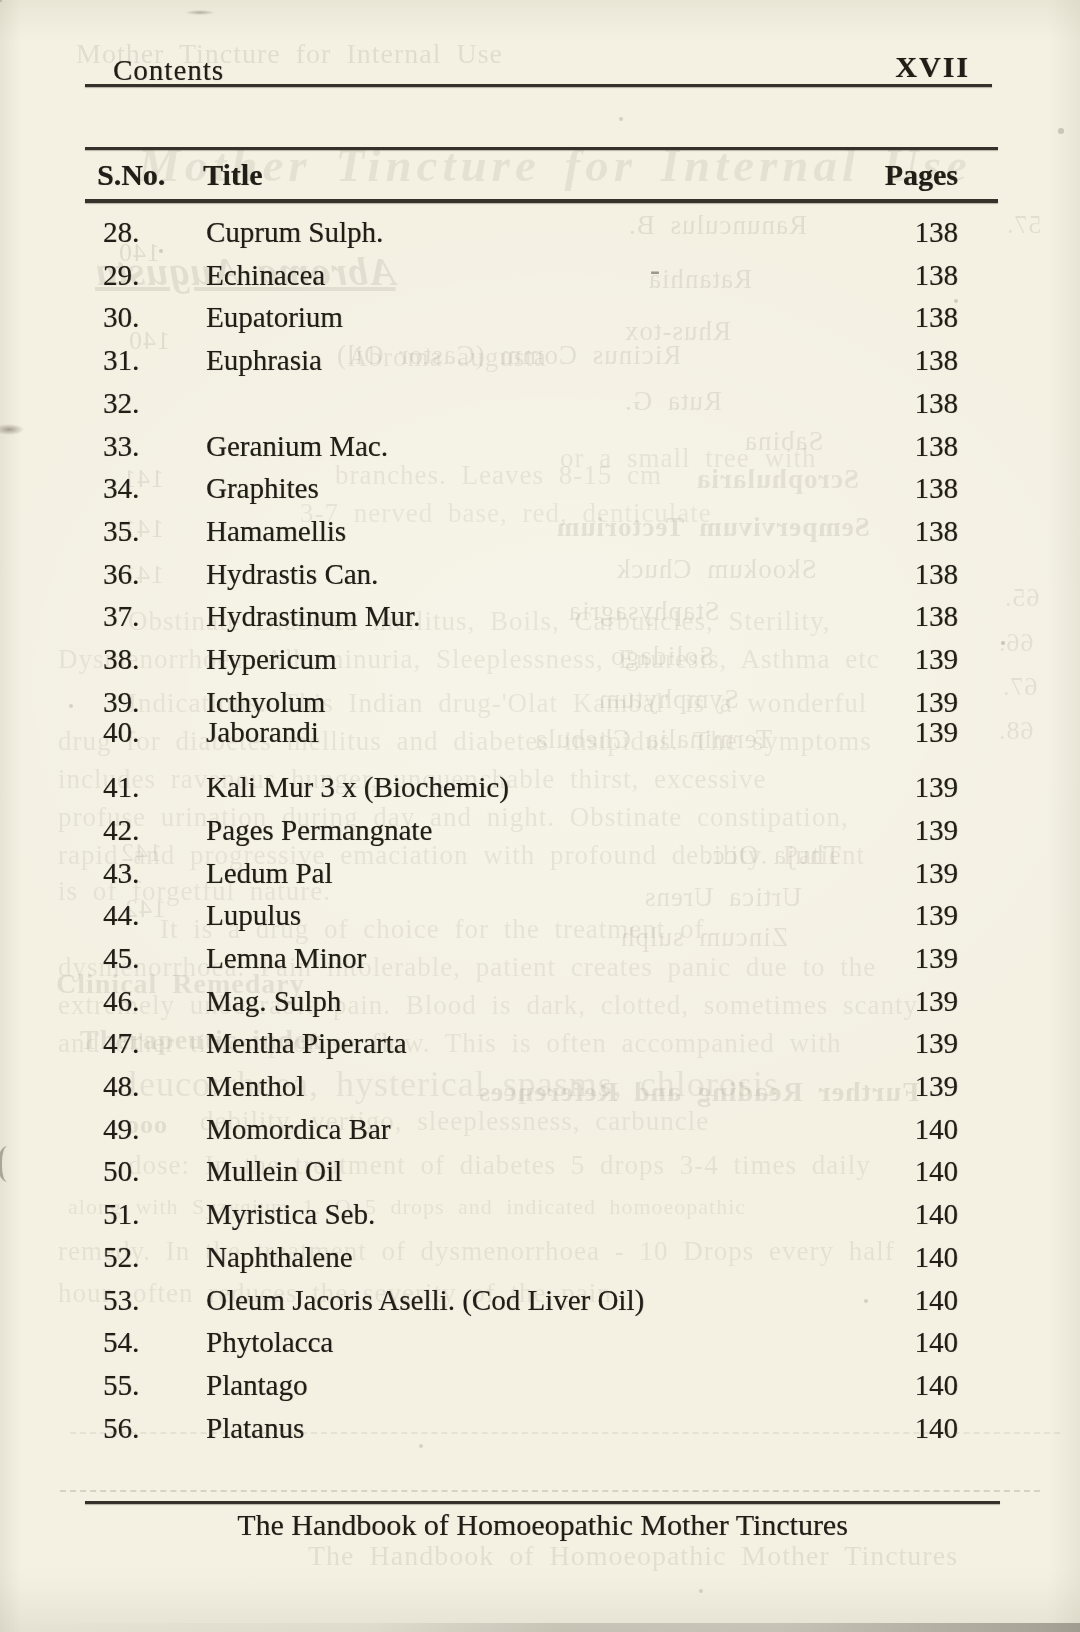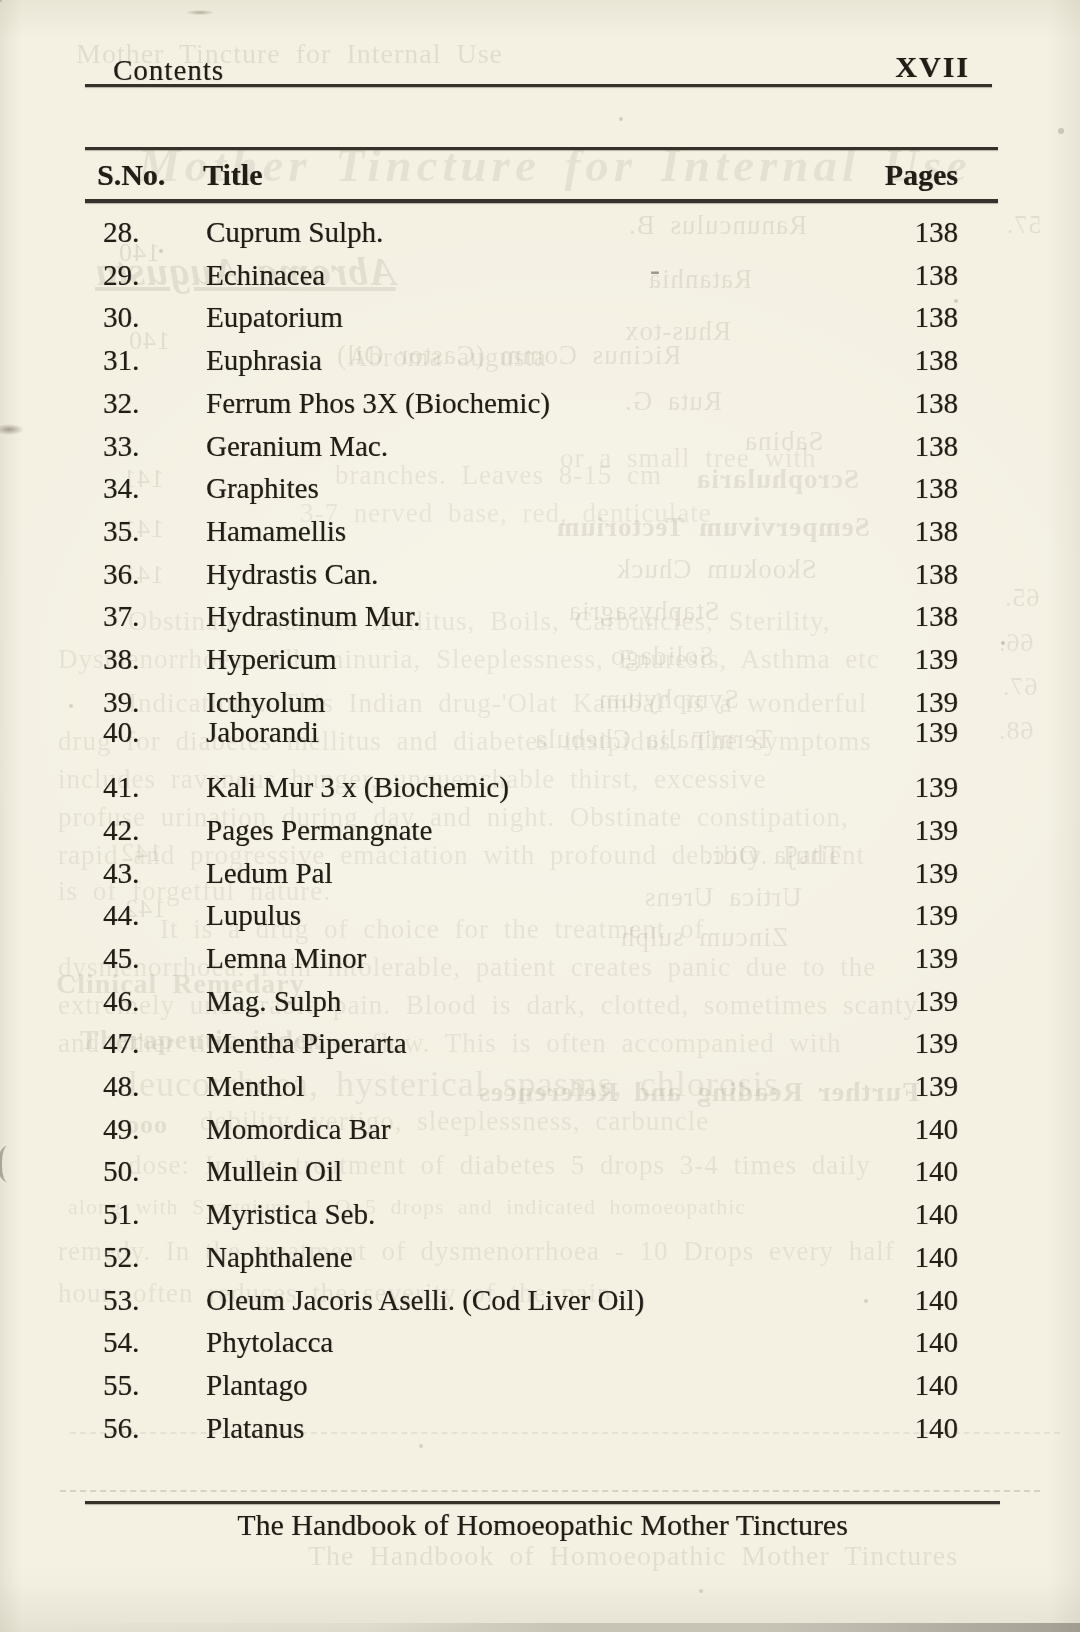--- a/index.html
+++ b/index.html
@@ -150,21 +150,20 @@
     <span class="title">Eupatorium</span>
     <span class="page">138</span>
   </div>
     <div class="trow ink" style="top: 344.1px;">
     <span class="sno">31.</span>
     <span class="title">Euphrasia</span>
     <span class="page">138</span>
   </div>
     <div class="trow ink" style="top: 386.8px;">
     <span class="sno">32.</span>
-    <span class="title">Ferrum Phos 3X (Biochemic)</span>
     <span class="page">138</span>
   </div>
     <div class="trow ink" style="top: 429.5px;">
     <span class="sno">33.</span>
     <span class="title">Geranium Mac.</span>
     <span class="page">138</span>
   </div>
     <div class="trow ink" style="top: 472.2px;">
     <span class="sno">34.</span>
     <span class="title">Graphites</span>

